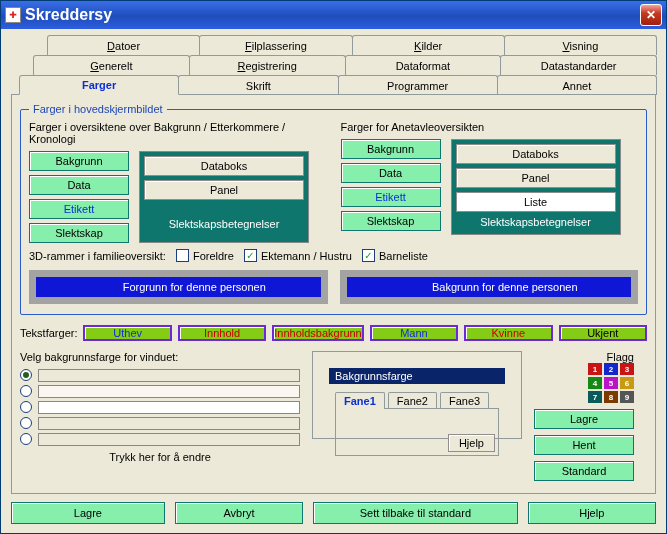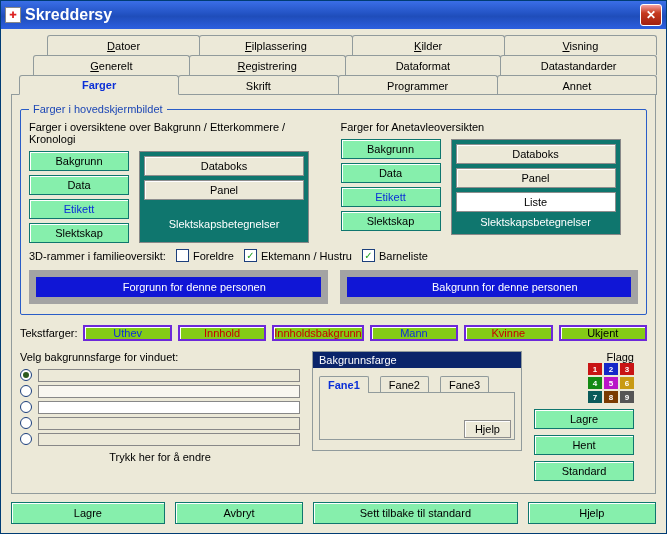--- a/index.html
+++ b/index.html
@@ -160,33 +160,33 @@
   .radio {
     width:12px; height:12px; border:1px solid #1c3f7c; border-radius:50%;
     background:#fff; display:flex;align-items:center;justify-content:center;
   }
   .radio.sel::after { content:""; width:6px;height:6px;background:#2d5b1e;border-radius:50%; }
   .bar { flex:1; height:13px; border:1px solid #888;}
   .bar.c1{ background:#fff;}
   .bar.c2{ background:#f9f7f0;}
   .bar.c3{ background:#ece9d8;}
   .previewbox {
-    width:210px; height:100px;
+    width:210px; height:88px;
     border:1px solid #919b9c;
     background:#ece9d8;
-    padding:0;
+    padding:16px;
     display:flex; flex-direction:column;
   }
   .previewbox .pvtitle {
     background:#0a246a; color:#fff;
     padding:2px 6px;
     font-size:11px;
   }
   .pvbody { flex:1; padding:8px 6px; position:relative;}
-  .pvtabs { display:flex; gap:12px; }
+  .pvtabs { display:flex; gap:4px; }
   .pvtab {
     border:1px solid #919b9c; border-bottom:none;
     padding:2px 8px; background:#ece9d8;
     border-radius:2px 2px 0 0;
     margin-right:-1px;
   }
   .pvtab.sel { font-weight:bold; color:#0b2fd7; z-index:2; }
   .pvpanel { border:1px solid #919b9c; height:48px; margin-top:-1px; position:relative;}
   .pvhelp {
     position:absolute; right:10px; bottom:12px;

